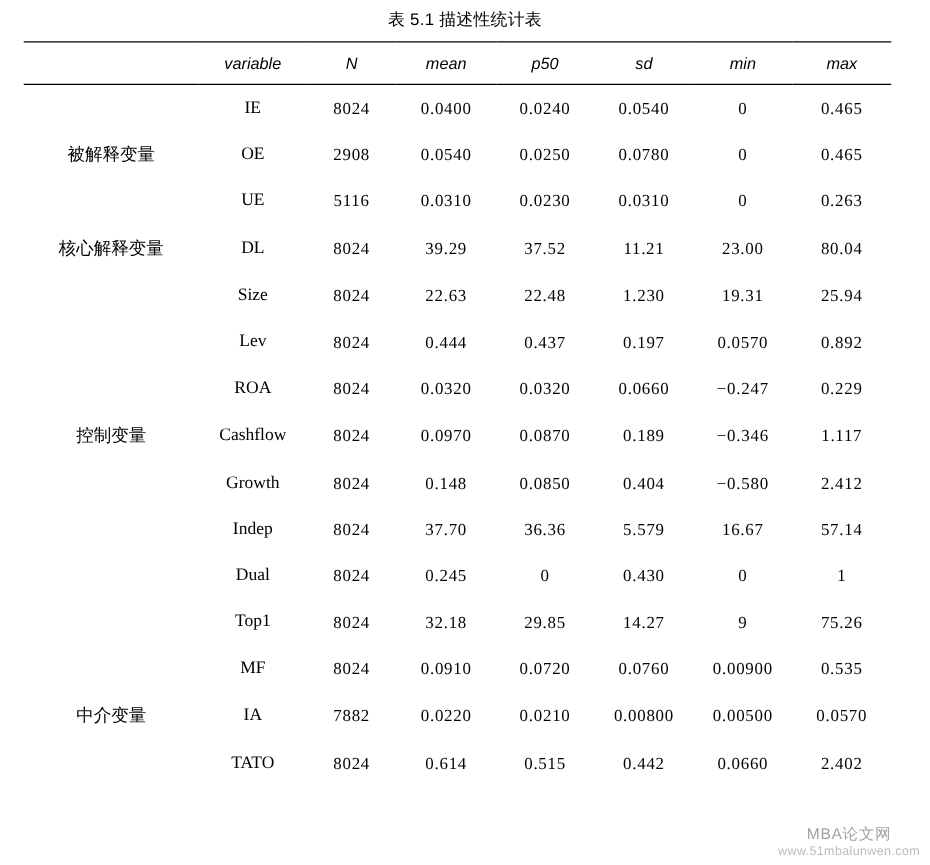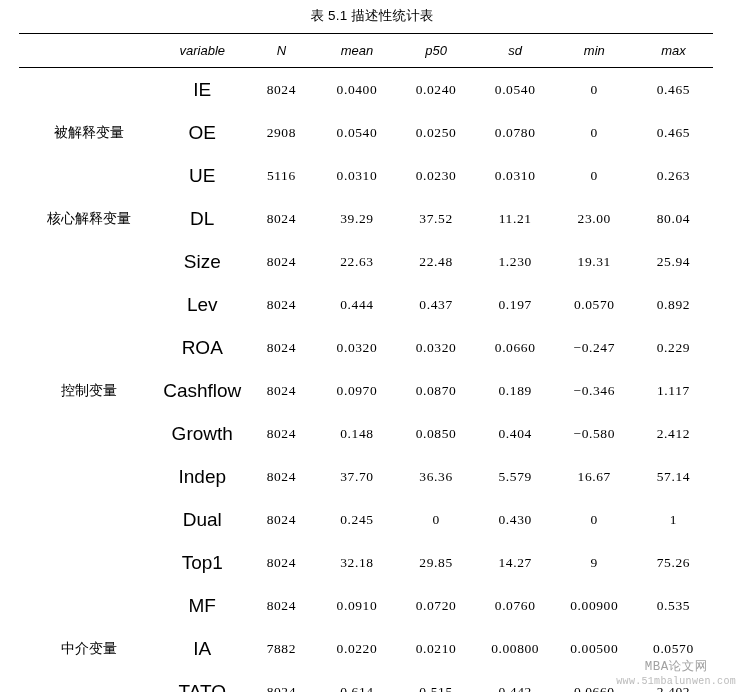--- a/index.html
+++ b/index.html
@@ -53,40 +53,40 @@
     border-top: 1.4px solid #000;
   }
   td {
     text-align: center;
     font-size: 13px;
     font-family: "Liberation Sans", sans-serif;
     padding: 10.5px 0 10.5px 0;
     white-space: nowrap;
   }
   td.varname {
-    font-family: Liberation Sans, sans-serif;
-    font-size: 19px;
+    font-family: Liberation Serif, serif;
+    font-size: 14px;
   }
   td.num {
     font-family: "Liberation Serif", serif;
     font-size: 13.5px;
     letter-spacing: 0.6px;
   }
   td.group {
     font-family: "Liberation Sans", sans-serif;
     font-size: 14px;
     vertical-align: middle;
     text-align: center;
   }
   .watermark {
     position: absolute;
     right: 8px;
     bottom: 4px;
     text-align: center;
-    font-family: Liberation Mono, monospace;
+    font-family: Liberation Sans, sans-serif;
     line-height: 1.25;
     opacity: 0.92;
   }
   .watermark .wm-main {
     font-size: 12.5px;
     color: #9a9a9a;
     letter-spacing: 0.5px;
   }
   .watermark .wm-sub {
     font-size: 10px;

